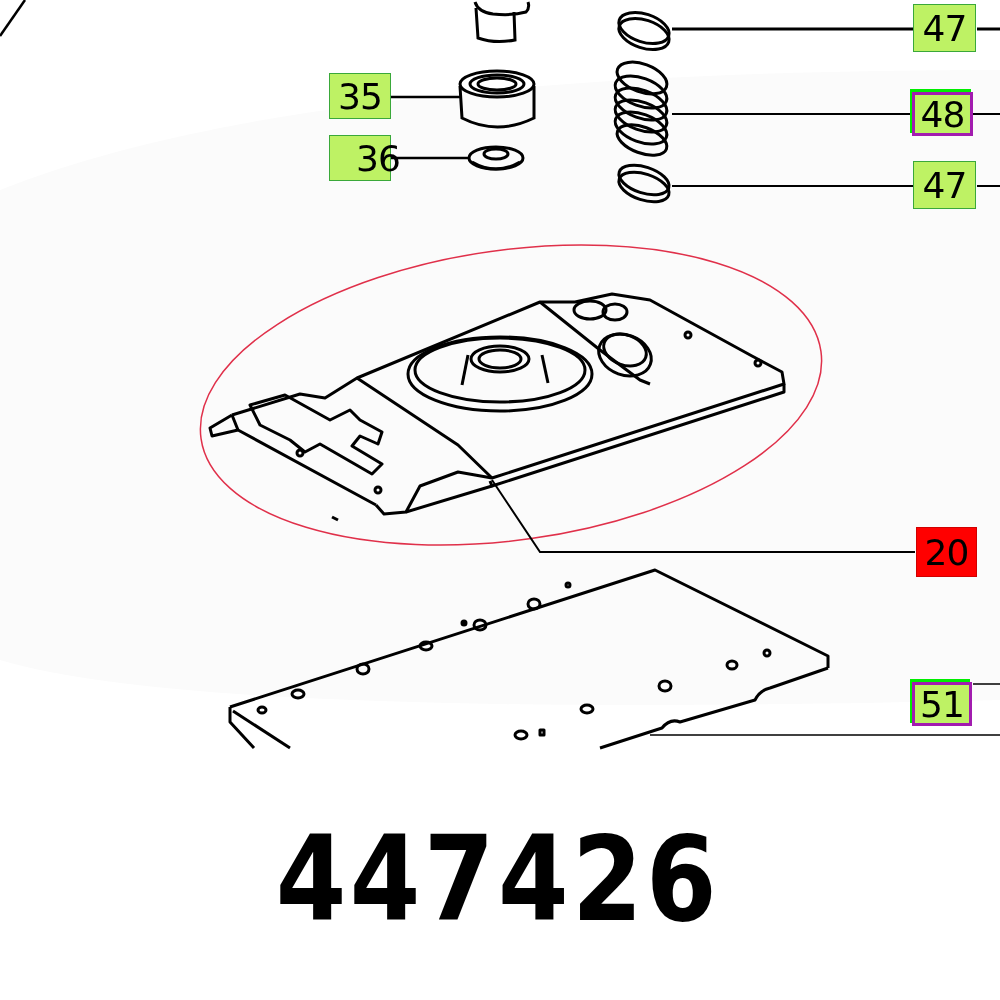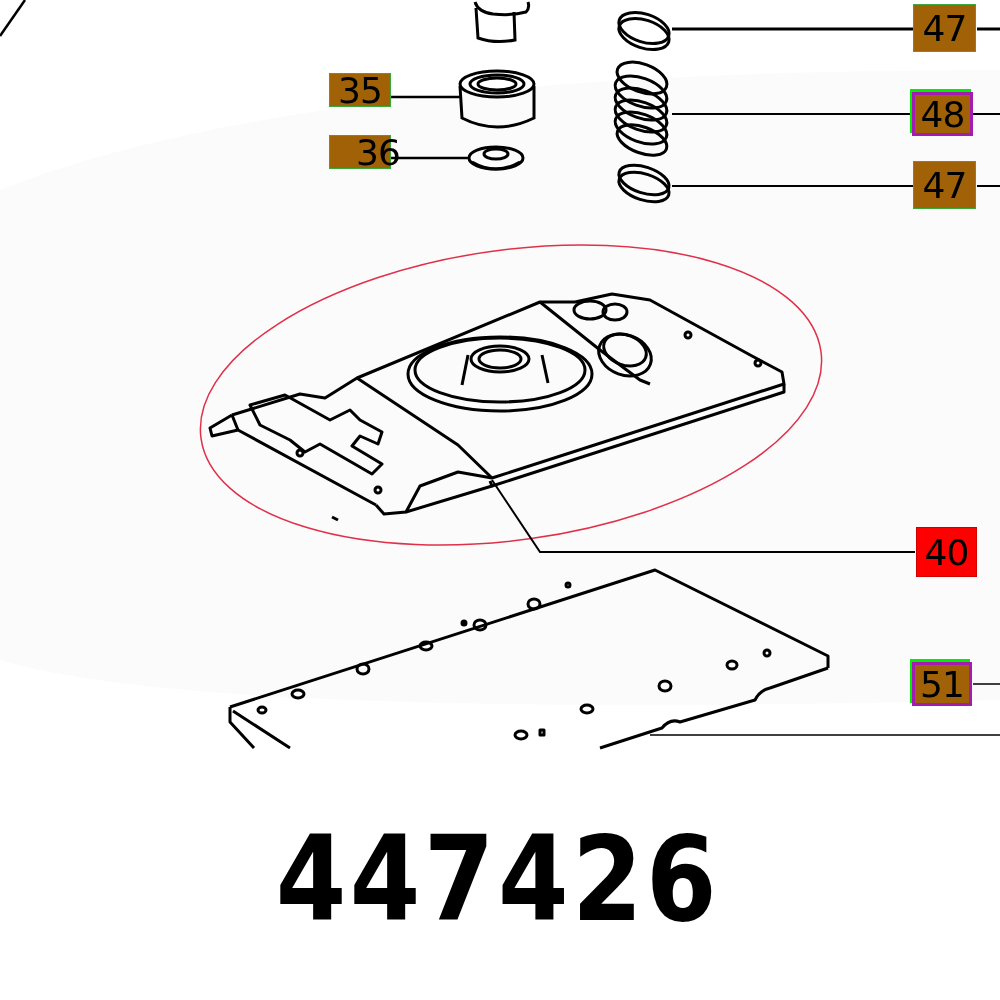--- a/index.html
+++ b/index.html
@@ -16,32 +16,32 @@
     }
     #drawing {
       position: absolute;
       left: 0;
       top: 0;
       width: 1000px;
       height: 1000px;
     }
     .callout {
       position: absolute;
-      height: 34px;
+      height: 46px;
       box-sizing: border-box;
       display: flex;
       align-items: center;
       justify-content: center;
       font-family: "DejaVu Sans", sans-serif;
       font-size: 36px;
       color: #000000;
       letter-spacing: -1px;
       border: 1px solid #3aa83a;
     }
-    .callout.green { background: #a16207; }
+    .callout.green { background: #bef264; }
     .callout.red { background: #ff0000; border-color: #d00000; }
     .callout.framed { border: 3px solid #a21caf; box-shadow: -2px -3px 0 0 #00ee00; }
     .part-number {
       position: absolute;
       left: 0;
       top: 820px;
       width: 1000px;
       text-align: center;
       font-family: "DejaVu Sans", sans-serif;
       font-weight: bold;
@@ -166,16 +166,16 @@
   </g>
   <line x1="973" y1="684" x2="1000" y2="684" stroke="#000" stroke-width="1.5"></line>
   <line x1="650" y1="735" x2="1000" y2="735" stroke="#000" stroke-width="1.5"></line>
 </svg>
 
 <div class="callout green" style="left:329px; top:73px; width:62px;">35</div>
 <div class="callout green" style="left:329px; top:135px; width:62px;padding-left:36px;">36</div>
 <div class="callout green" style="left:913px; top:4px; width:63px; height:48px;">47</div>
 <div class="callout green framed" style="left:912px; top:92px; width:61px; height:44px;">48</div>
 <div class="callout green" style="left:913px; top:161px; width:63px; height:48px;">47</div>
-<div class="callout red" style="left:916px; top:527px; width:61px; height:50px;">40</div>
-<div class="callout green framed" style="left:912px; top:662px; width:60px; height:44px;">51</div>
+<div class="callout red" style="left:916px; top:527px; width:61px; height:50px;">20</div>
+<div class="callout green framed" style="left:912px; top:682px; width:60px; height:44px;">51</div>
 
 <div class="part-number">447426</div>
 
 </body></html>

